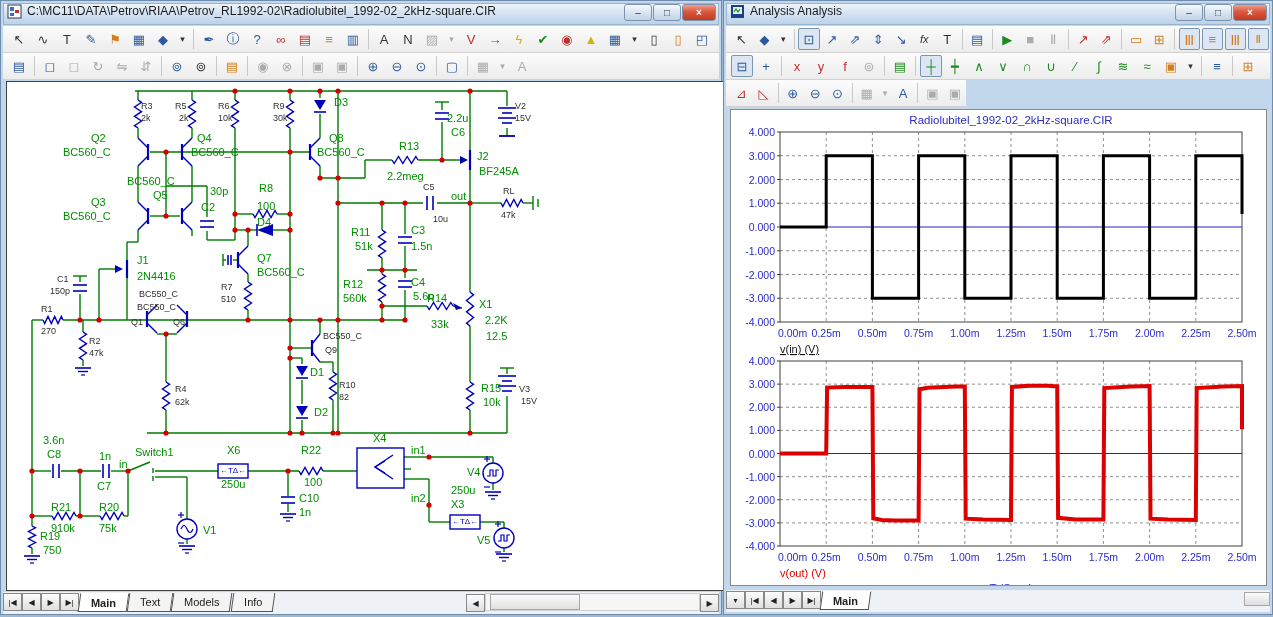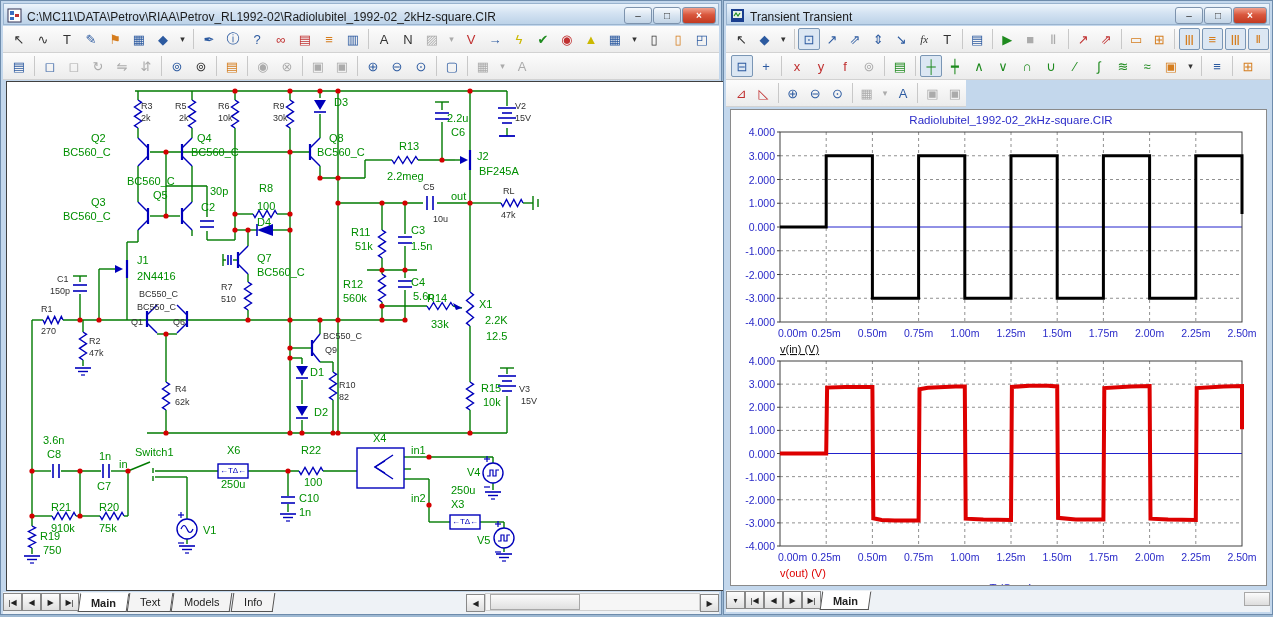--- a/index.html
+++ b/index.html
@@ -1,19 +1,19 @@
 <!DOCTYPE html>
 <html><head>
 <meta charset="utf-8">
 <style>
   html,body{margin:0;padding:0;width:1273px;height:617px;overflow:hidden;
     font-family:"Liberation Sans", sans-serif;background:#9db8d2;}
   .win{position:absolute;top:0;height:615px;background:#c3d7ec;border:1px solid #6e8cac;box-sizing:border-box;}
   .titlebar{position:absolute;left:2px;right:2px;top:2px;height:22px;
-    background:linear-gradient(#eef5fc,#d4e3f2 45%,#bcd2e8);display:flex;align-items:flex-end;
+    background:linear-gradient(#eef5fc,#d4e3f2 45%,#bcd2e8);display:flex;align-items:flex-start;
     border:1px solid #9ab4cf;box-sizing:border-box;}
   .ticon{width:16px;height:16px;margin:0 4px 0 3px;flex:0 0 auto;}
   .ttext{font-size:12px;color:#1c1c1c;white-space:nowrap;overflow:hidden;flex:1;}
   .wbtns{display:flex;margin-right:2px;}
   .wbtn{width:28px;height:17px;margin-left:1px;border:1px solid #7d93ad;border-radius:3px;
     background:linear-gradient(#f7fafd,#d9e5f1 50%,#c2d4e6);font-size:10px;line-height:15px;
     text-align:center;color:#333;box-sizing:border-box;}
   .wbtn.close{background:linear-gradient(#f2a08c,#d9573d 45%,#c23a22);color:#fff;font-weight:bold;width:34px;}
   .tb{position:absolute;left:2px;right:2px;height:27px;background:linear-gradient(#fcfcfc,#ececec);
     border-bottom:1px solid #d2d2d2;display:flex;align-items:center;padding-left:4px;box-sizing:border-box;}
@@ -668,21 +668,21 @@
 
 <div class="win" id="win-right" style="left:723px;width:550px;">
   <div class="titlebar">
     <span class="ticon">
       <svg width="16" height="16">
           <rect x="1" y="1" width="13" height="13" fill="#1b3f8f"></rect>
           <rect x="3" y="3" width="9" height="7" fill="#e8f2e8"></rect>
           <polyline points="4,8 6,5 8,8 10,5" fill="none" stroke="#1e8a1e" stroke-width="1.2"></polyline>
         </svg>
     </span>
-    <span class="ttext">Transient Transient</span>
+    <span class="ttext">Analysis Analysis</span>
     <span class="wbtns">
       <span class="wbtn">–</span>
       <span class="wbtn">□</span>
       <span class="wbtn close">×</span>
     </span>
   </div>
   <div class="tb" id="rtb1" style="top:25px">
       <div class="tbtn">
         <span class="c-k">↖</span>
       </div>
@@ -702,21 +702,21 @@
       <div class="tbtn">
         <span class="c-b">⇗</span>
       </div>
       <div class="tbtn">
         <span class="c-b">⇕</span>
       </div>
       <div class="tbtn">
         <span class="c-b">↘</span>
       </div>
       <div class="tbtn">
-        <span class="c-k" style="font-style: italic; font-size: 11px; font-family: Liberation Serif, serif;">fx</span>
+        <span class="c-k" style="font-style: italic; font-size: 11px;">fx</span>
       </div>
       <div class="tbtn">
         <span class="c-k">T</span>
       </div>
       <span class="tsep"></span>
       <div class="tbtn">
         <span class="c-b">▤</span>
       </div>
       <span class="tsep"></span>
       <div class="tbtn">

